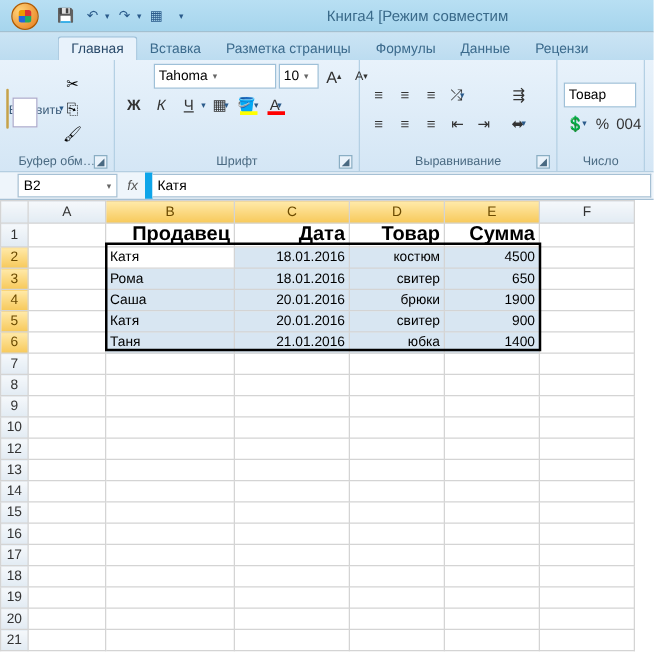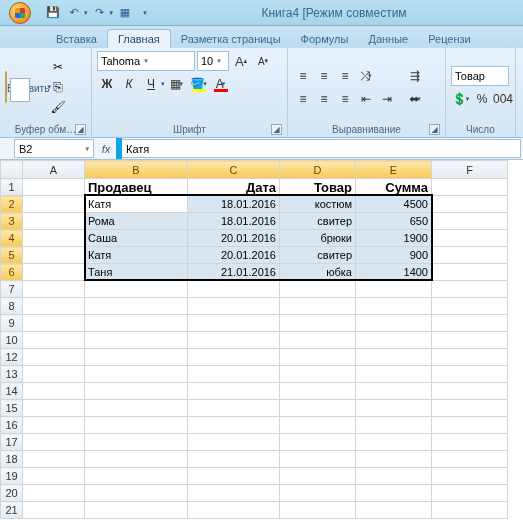--- a/index.html
+++ b/index.html
@@ -32,21 +32,21 @@
   .paste-icon { width:28px; height:32px; border:1px solid #c6a24a; background:linear-gradient(#fbe7b0,#f0c65a); border-radius:3px; position:relative;}
   .paste-icon::after{content:"";position:absolute;left:4px;top:6px;width:18px;height:22px;background:#fff;border:1px solid #aac;}
   .paste-lbl { font-size:10px; color:#3a5a78; margin-top:2px;}
   .clip-side { display:flex; flex-direction:column; gap:2px; margin-left:2px;}
   .clip-side div{width:18px; height:18px; display:flex; align-items:center; justify-content:center; font-size:12px;}
 
   
   .font-row { display:flex; gap:2px; margin-bottom:3px; align-items:center;}
   .combo { height:20px; border:1px solid #9ec0d8; background:#fff; display:flex; align-items:center; padding:0 3px; font-size:11px;}
   .combo .dd{ margin-left:4px; font-size:7px; color:#666;}
-  .font-name{ width:98px;}
+  .font-name{ width:98px;margin-left:26px;}
   .font-size{ width:32px;}
   .sq-btn { width:20px; height:20px; border:1px solid transparent; display:flex; align-items:center; justify-content:center; font-size:12px; color:#333;}
 
   
   .align-col { display:flex; flex-direction:column; gap:3px;}
   .align-row { display:flex; gap:1px;}
 
   
   .num-col{display:flex;flex-direction:column;gap:3px;}
 
@@ -64,21 +64,21 @@
   .sheet th { background:linear-gradient(#f5f8fb,#e2ebf3); color:#333; }
   .colh { height:18px; }
   .rowh { width:22px; text-align:center; background:linear-gradient(to right,#f5f8fb,#e2ebf3);}
   .corner{ width:22px; height:18px; background:#e2ebf3;}
   td.cell { height:17px; padding:0 3px; background:#fff;}
 
   .colA{width:62px;} .colB{width:103px;} .colC{width:92px;} .colD{width:76px;} .colE{width:76px;} .colF{width:76px;}
 
   
   .rowh.sel, .colh.sel { background:linear-gradient(#ffe9a8,#f7c95a); color:#6b4a00;}
-  tr.r1 td.cell{ font-weight:bold; font-size:13px;}
+  tr.r1 td.cell{ font-weight:bold; font-size:16px;text-align:right;}
   td.cB{ text-align:left;} td.cC, td.cD{ text-align:right;} td.cE{text-align:right;}
 
   
   .data-border { position:absolute; border:2px solid #000; pointer-events:none; }
 
   
   tr.selrow td.selcol { background:#d8e6f2;}
   tr.selrow td.selcol.act { background:#fff;}
 </style>
 </head>
@@ -96,22 +96,22 @@
       <span class="qat-dd">▾</span>
     <div class="qat-item">▦</div>
     <div class="qat-item">
         <span class="qat-dd">▾</span>
       </div>
   </div>
   <div class="title">Книга4  [Режим совместим</div>
 </div>
 
 <div class="tabs">
+  <div class="tab active">Главная</div>
   <div class="tab">Вставка</div>
-  <div class="tab active">Главная</div>
   <div class="tab">Разметка страницы</div>
   <div class="tab">Формулы</div>
   <div class="tab">Данные</div>
   <div class="tab">Рецензи</div>
 </div>
 
 <div class="ribbon">
 
   <div class="group" style="width:92px">
     <div class="group-body">

